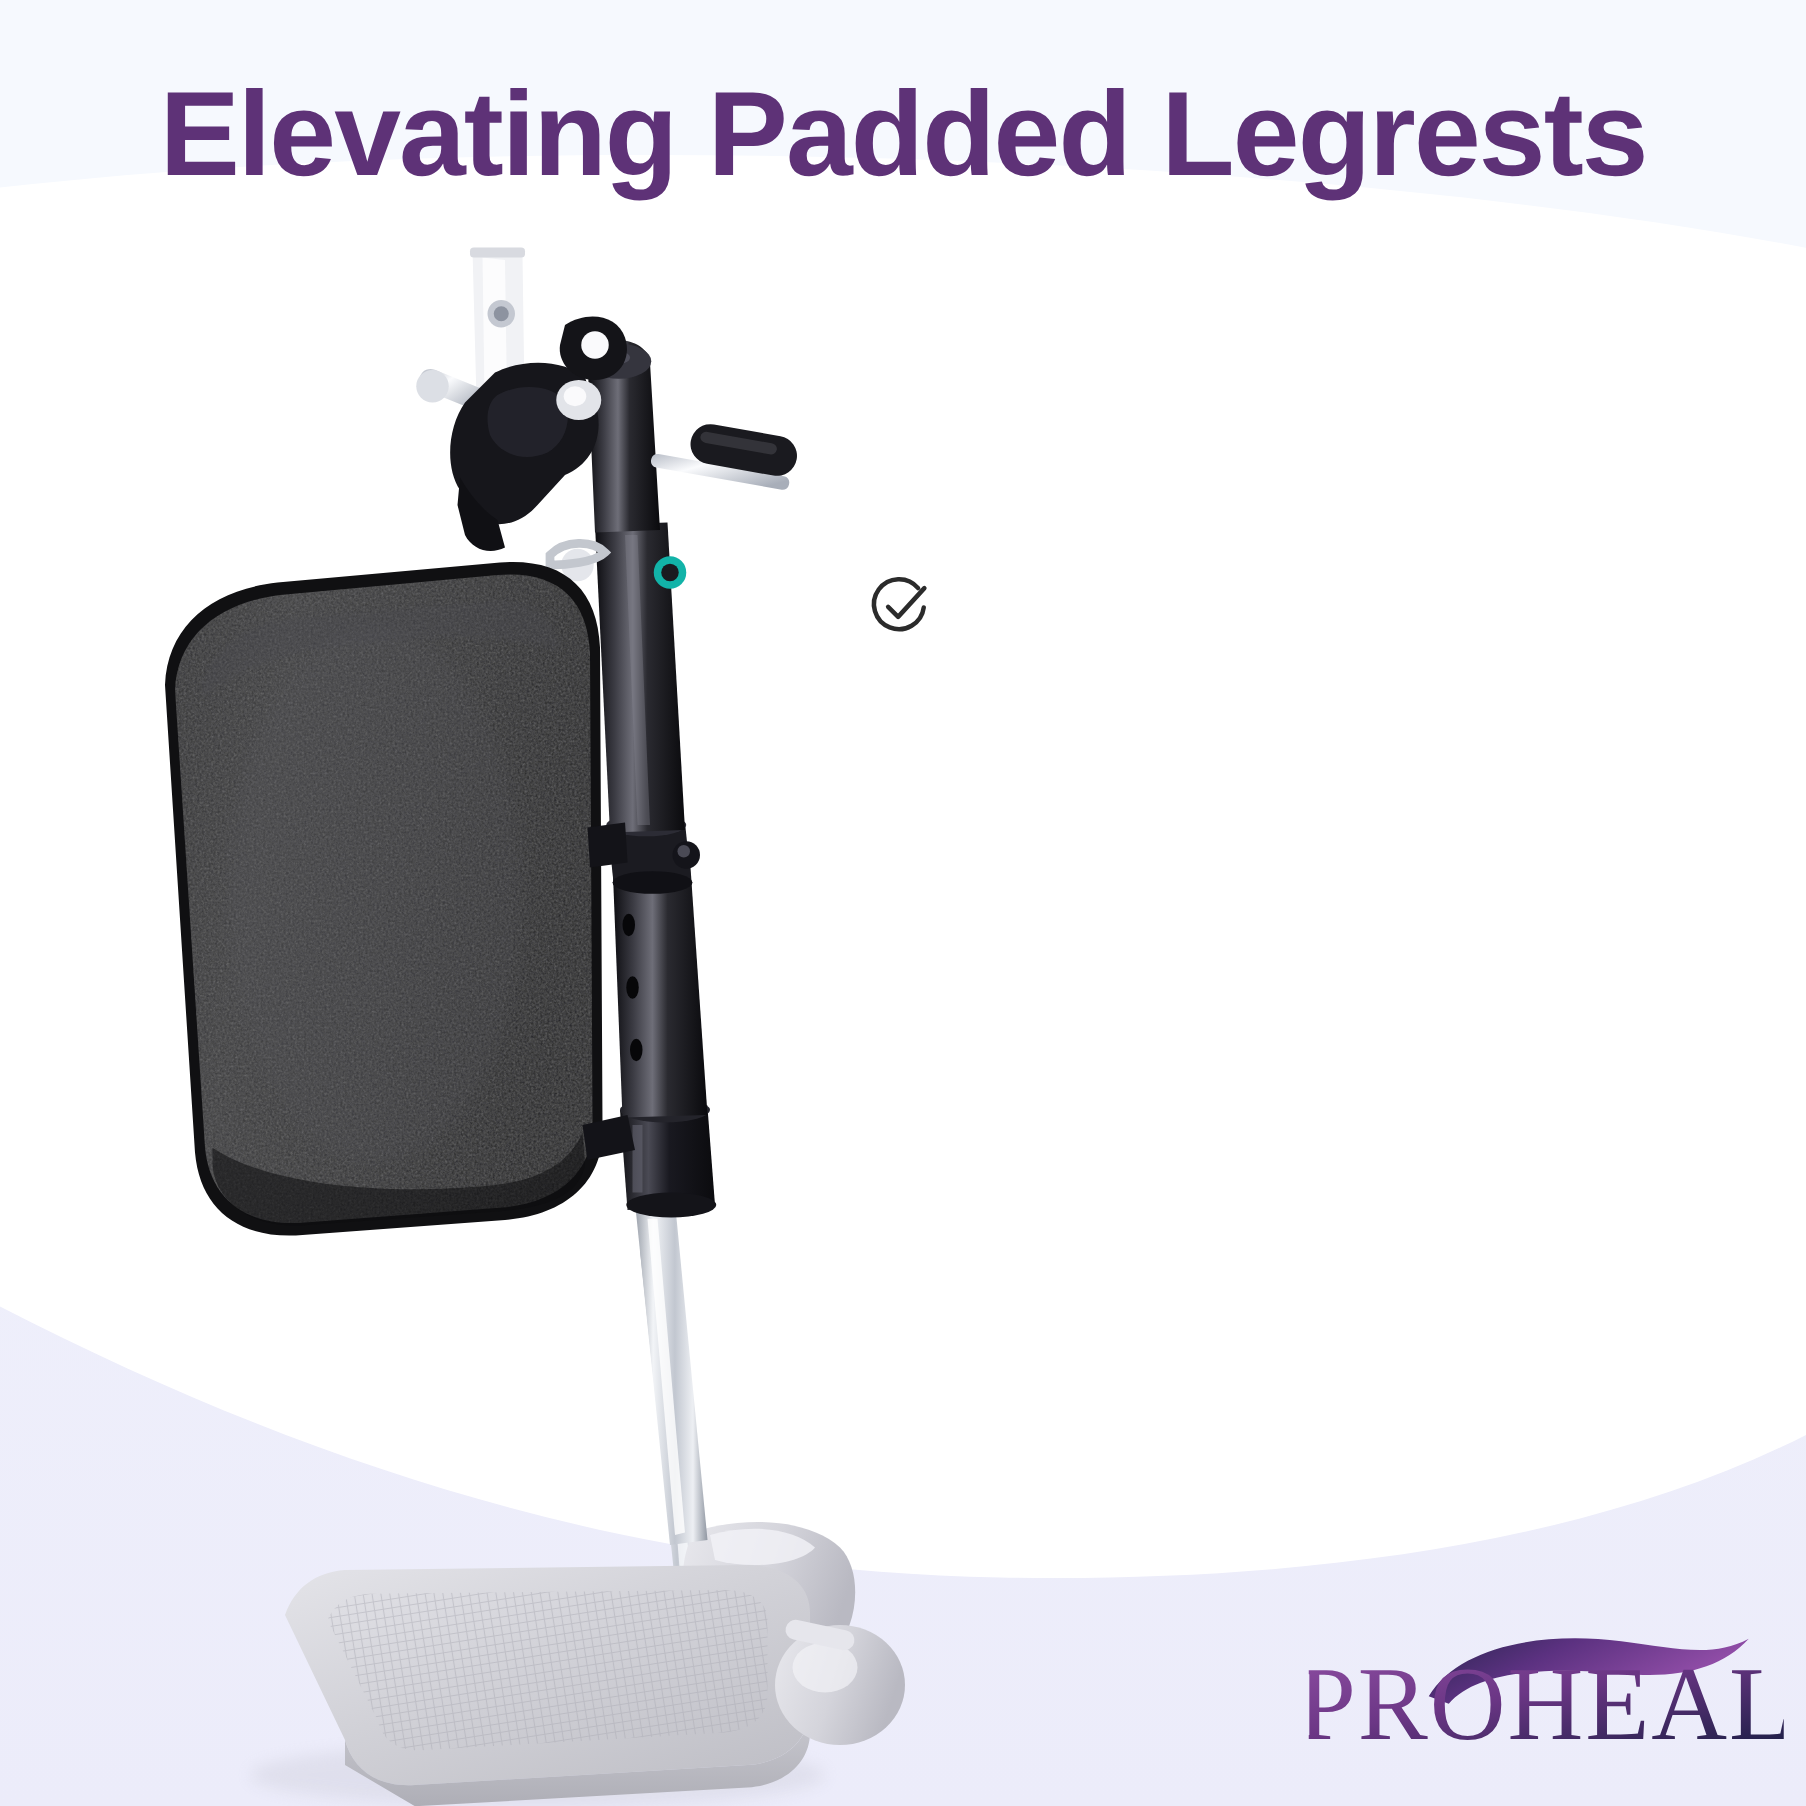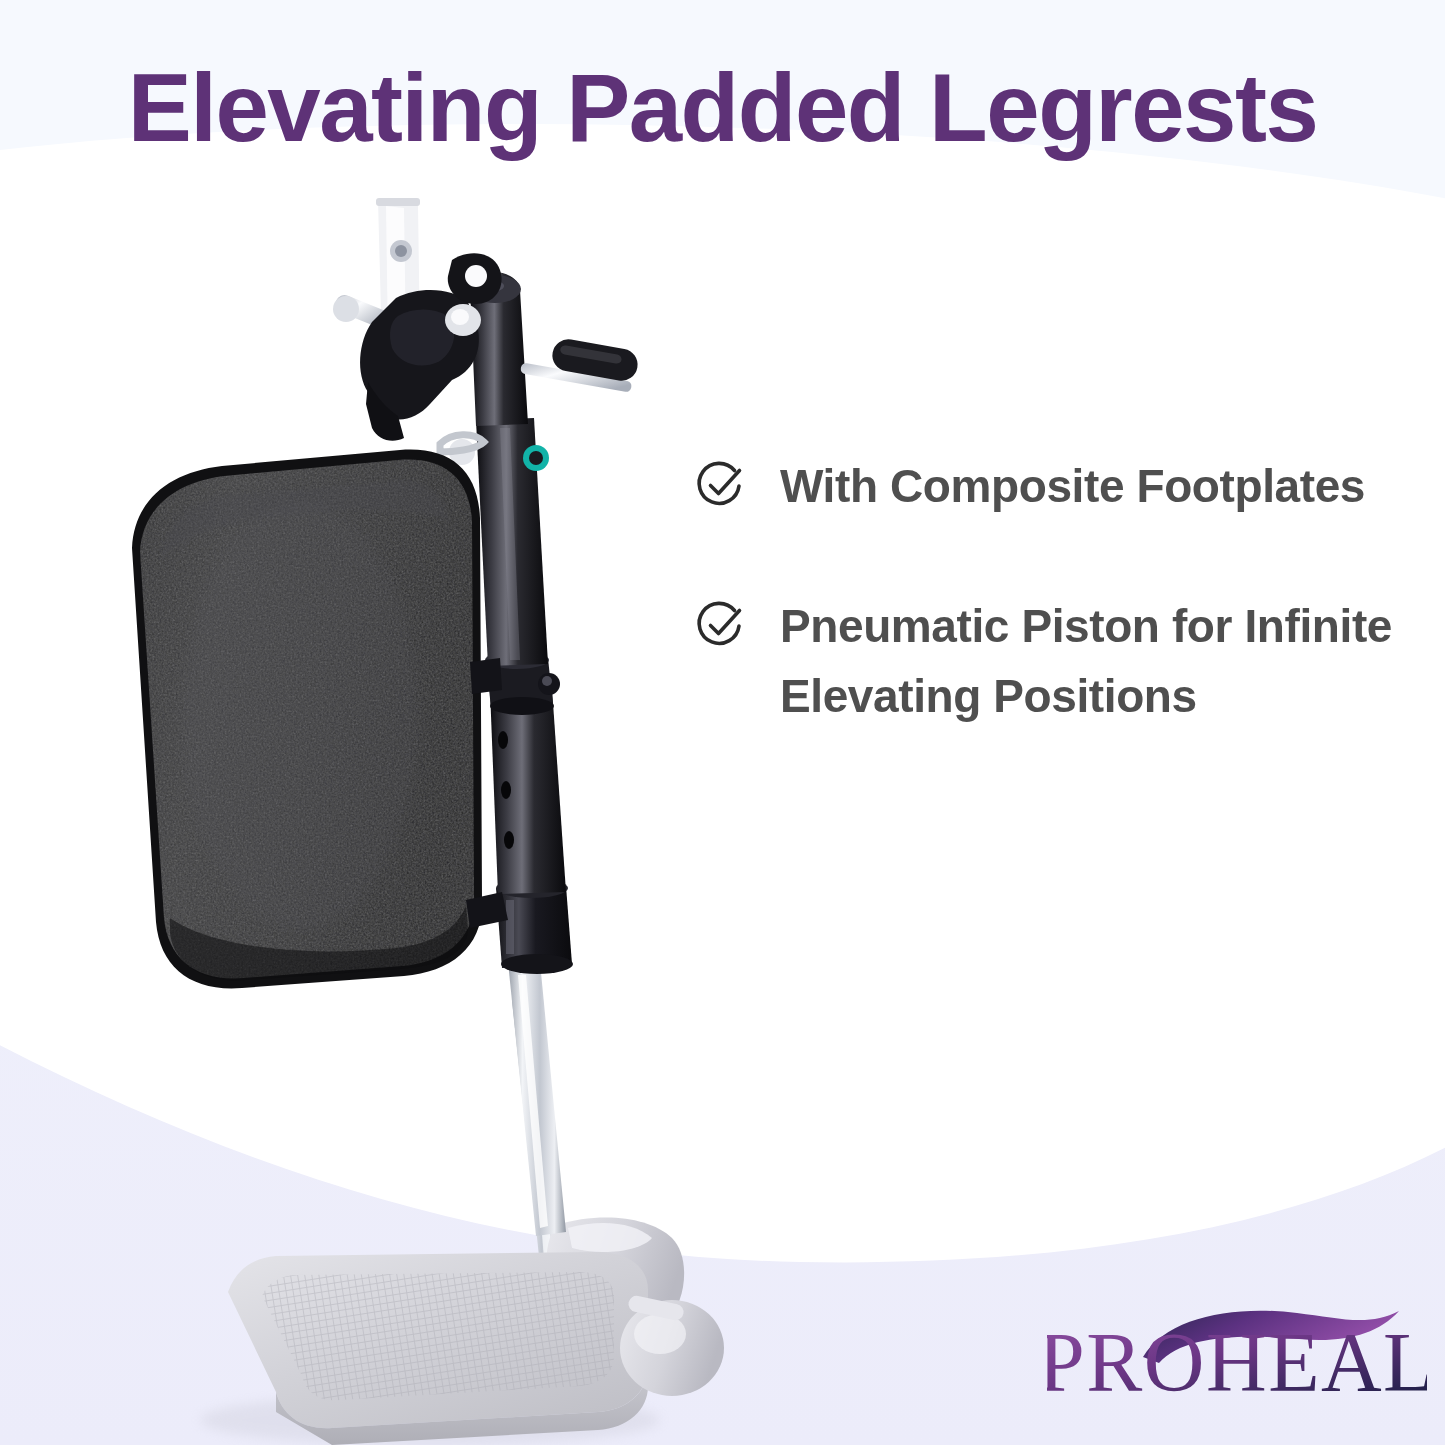--- a/index.html
+++ b/index.html
@@ -311,32 +311,22 @@
 
 <div class="features">
 
   <div class="feature">
     <span class="check-icon">
       <svg viewBox="0 0 52 52" fill="none">
         <path d="M40.5 10.5 A20 20 0 1 0 45 26" stroke="#2B2B2B" stroke-width="3.6" stroke-linecap="round" fill="none"></path>
         <path d="M16.5 25.5 L24.5 33.5 L45.5 10.5" stroke="#2B2B2B" stroke-width="3.6" stroke-linecap="round" stroke-linejoin="round" fill="none"></path>
       </svg>
     </span>
-    <span class="feature-text">With Composite Footplates</span>
   </div>
 
-  <div class="feature">
-    <span class="check-icon">
-      <svg viewBox="0 0 52 52" fill="none">
-        <path d="M40.5 10.5 A20 20 0 1 0 45 26" stroke="#2B2B2B" stroke-width="3.6" stroke-linecap="round" fill="none"></path>
-        <path d="M16.5 25.5 L24.5 33.5 L45.5 10.5" stroke="#2B2B2B" stroke-width="3.6" stroke-linecap="round" stroke-linejoin="round" fill="none"></path>
-      </svg>
-    </span>
-    <span class="feature-text">Pneumatic Piston for Infinite Elevating Positions</span>
-  </div>
 
 </div>
 
 <div class="logo">
   <svg viewBox="0 0 380 120">
     <defs>
       <linearGradient id="logoGrad" x1="0" y1="0.1" x2="0.75" y2="1">
         <stop offset="0%" stop-color="#8B4CA0"></stop>
         <stop offset="45%" stop-color="#6B3685"></stop>
         <stop offset="100%" stop-color="#22204A"></stop>

